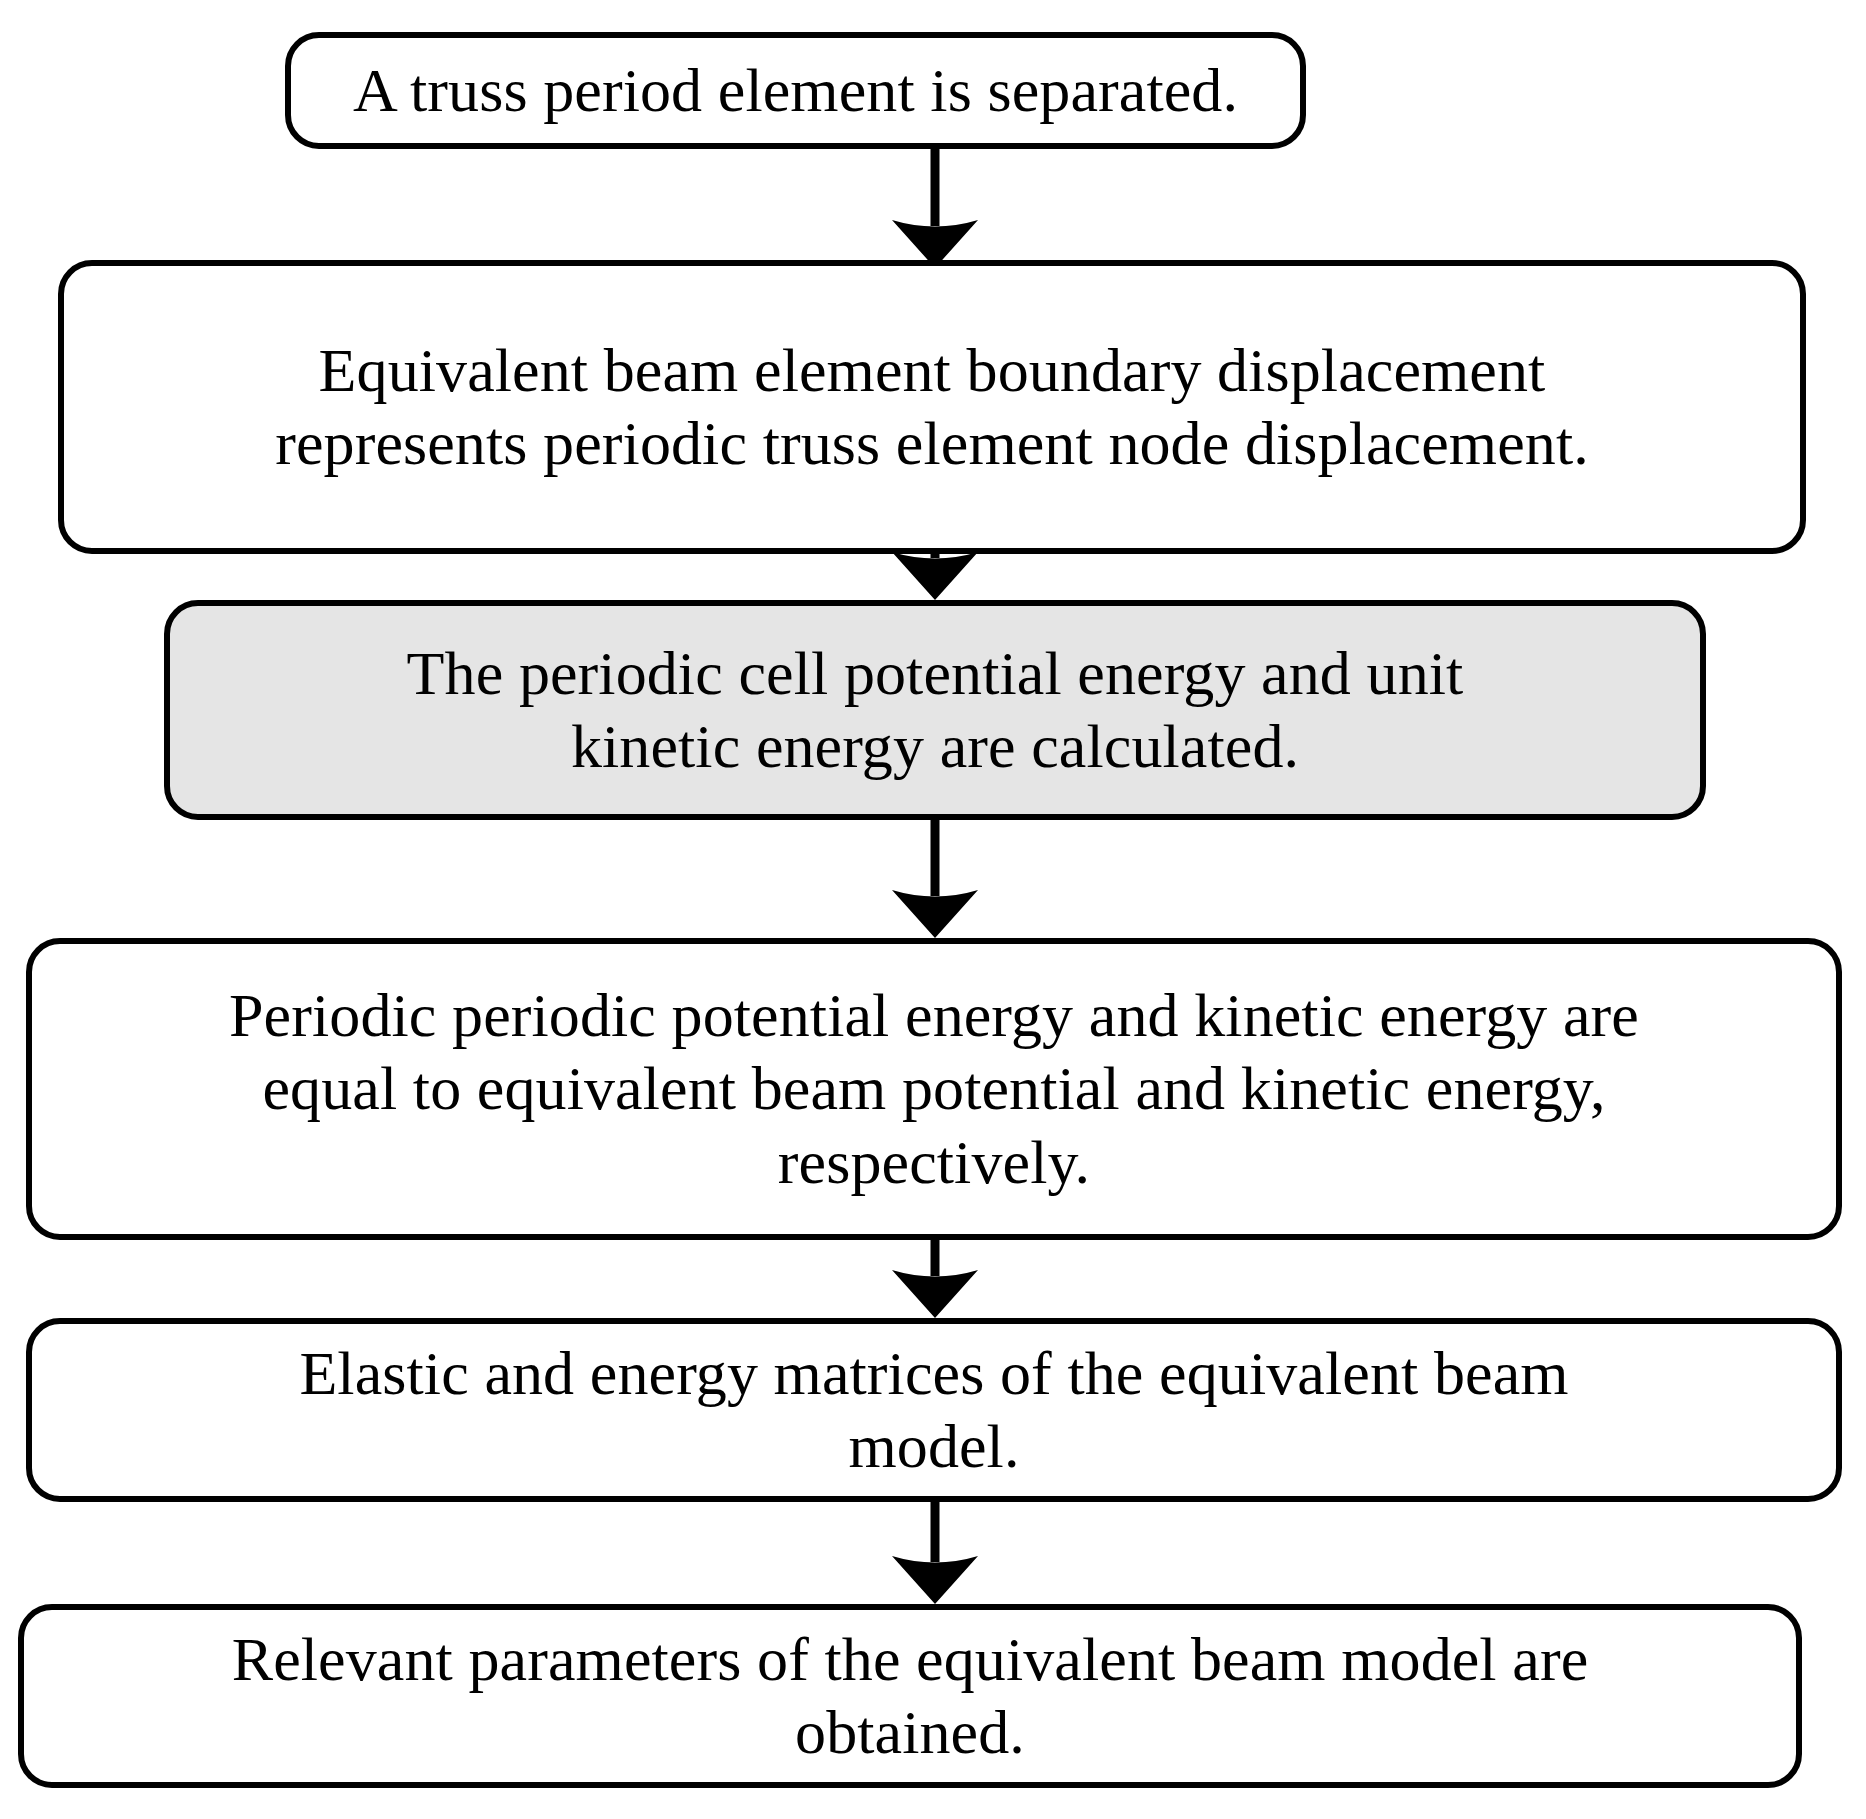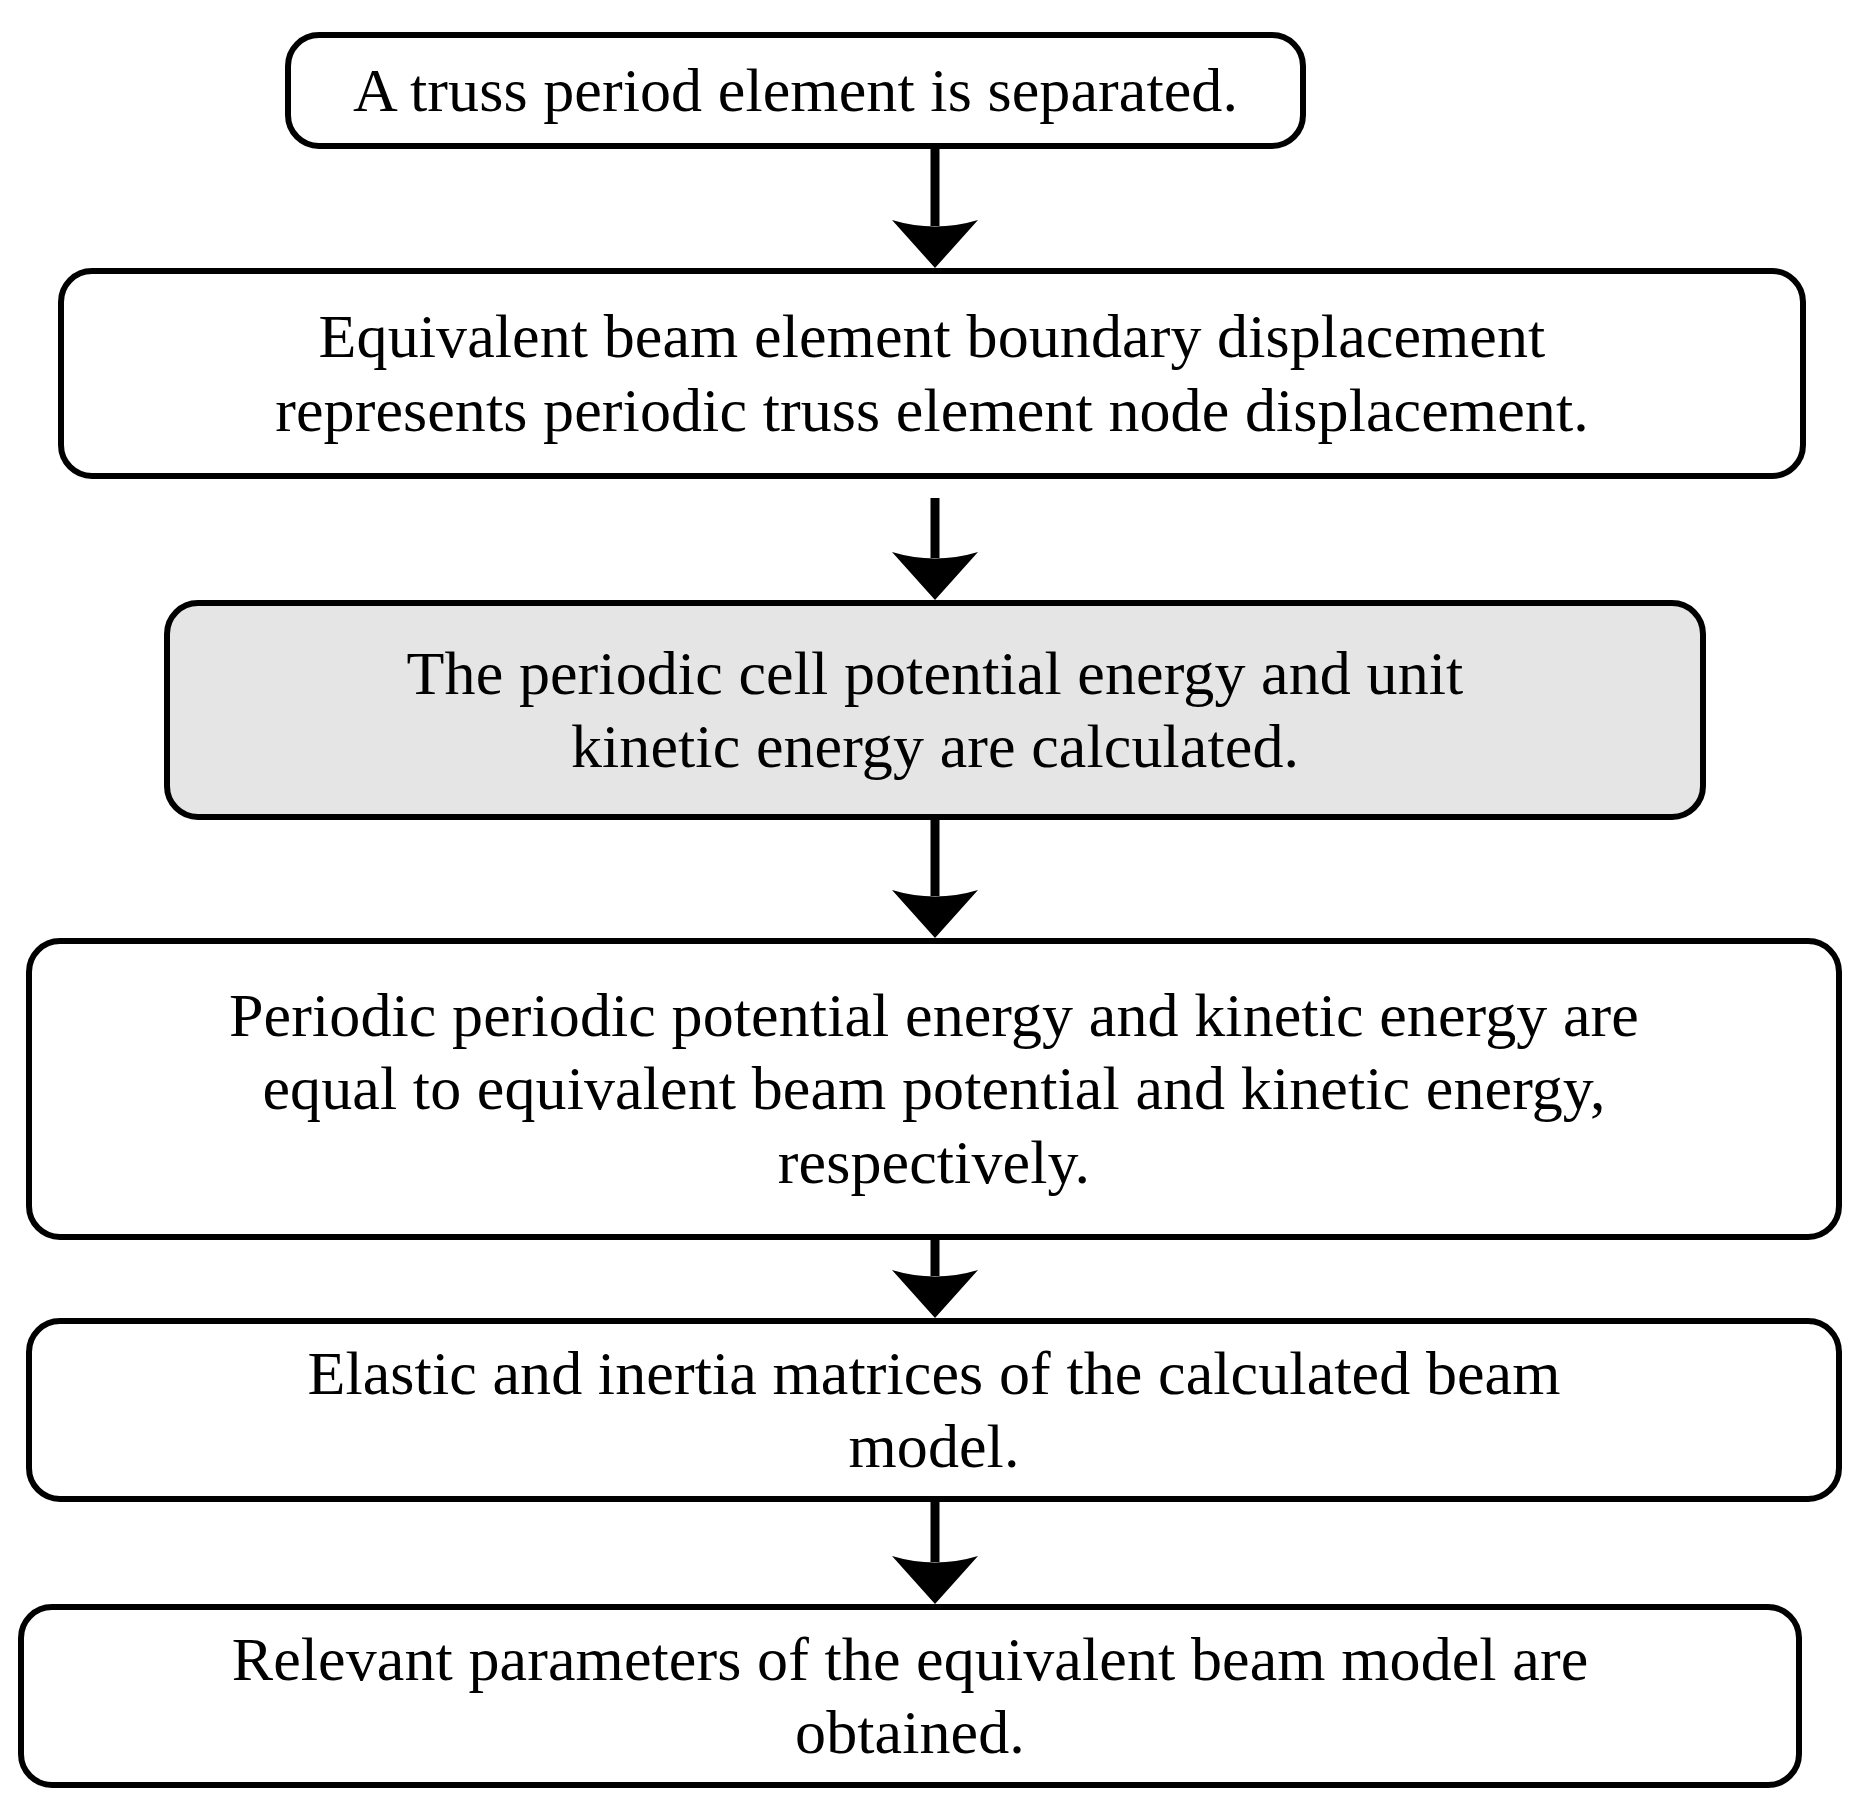--- a/index.html
+++ b/index.html
@@ -82,35 +82,35 @@
         <svg width="86" height="102" viewBox="0 0 86 102">
           <rect x="38.5" y="0" width="9" height="60" fill="#000000"></rect>
           <path d="M 43 102 L 0 54 Q 43 67 86 54 Z" fill="#000000"></path>
         </svg>
       </div>
     </div>
   <div id="nodes-layer">
       <div class="node" style="left: 285px; top: 32px; width: 1021px; height: 117px; border-color: rgb(0, 0, 0); background: rgb(255, 255, 255);">
         <span class="label">A truss period element is separated.</span>
       </div>
-      <div class="node" style="left: 58px; top: 268px; width: 1748px; height: 211px; border-color: rgb(0, 0, 0); background: rgb(255, 255, 255);">
+      <div class="node" style="left: 58px; top: 260px; width: 1748px; height: 294px; border-color: rgb(0, 0, 0); background: rgb(255, 255, 255);">
         <span class="label">Equivalent beam element boundary displacement
 represents periodic truss element node displacement.</span>
       </div>
       <div class="node" style="left: 164px; top: 600px; width: 1542px; height: 220px; border-color: rgb(0, 0, 0); background: #e5e5e5;">
         <span class="label">The periodic cell potential energy and unit
 kinetic energy are calculated.</span>
       </div>
       <div class="node" style="left: 26px; top: 938px; width: 1816px; height: 302px; border-color: rgb(0, 0, 0); background: rgb(255, 255, 255);">
         <span class="label">Periodic periodic potential energy and kinetic energy are
 equal to equivalent beam potential  and kinetic energy,
 respectively.</span>
       </div>
       <div class="node" style="left: 26px; top: 1318px; width: 1816px; height: 184px; border-color: rgb(0, 0, 0); background: rgb(255, 255, 255);">
-        <span class="label">Elastic and inertia matrices of the calculated beam
+        <span class="label">Elastic and energy matrices of the equivalent beam
 model.</span>
       </div>
       <div class="node" style="left: 18px; top: 1604px; width: 1784px; height: 184px; border-color: rgb(0, 0, 0); background: rgb(255, 255, 255);">
         <span class="label">Relevant parameters of the equivalent beam model are
 obtained.</span>
       </div>
     </div>
 </div>
 
 </body></html>

